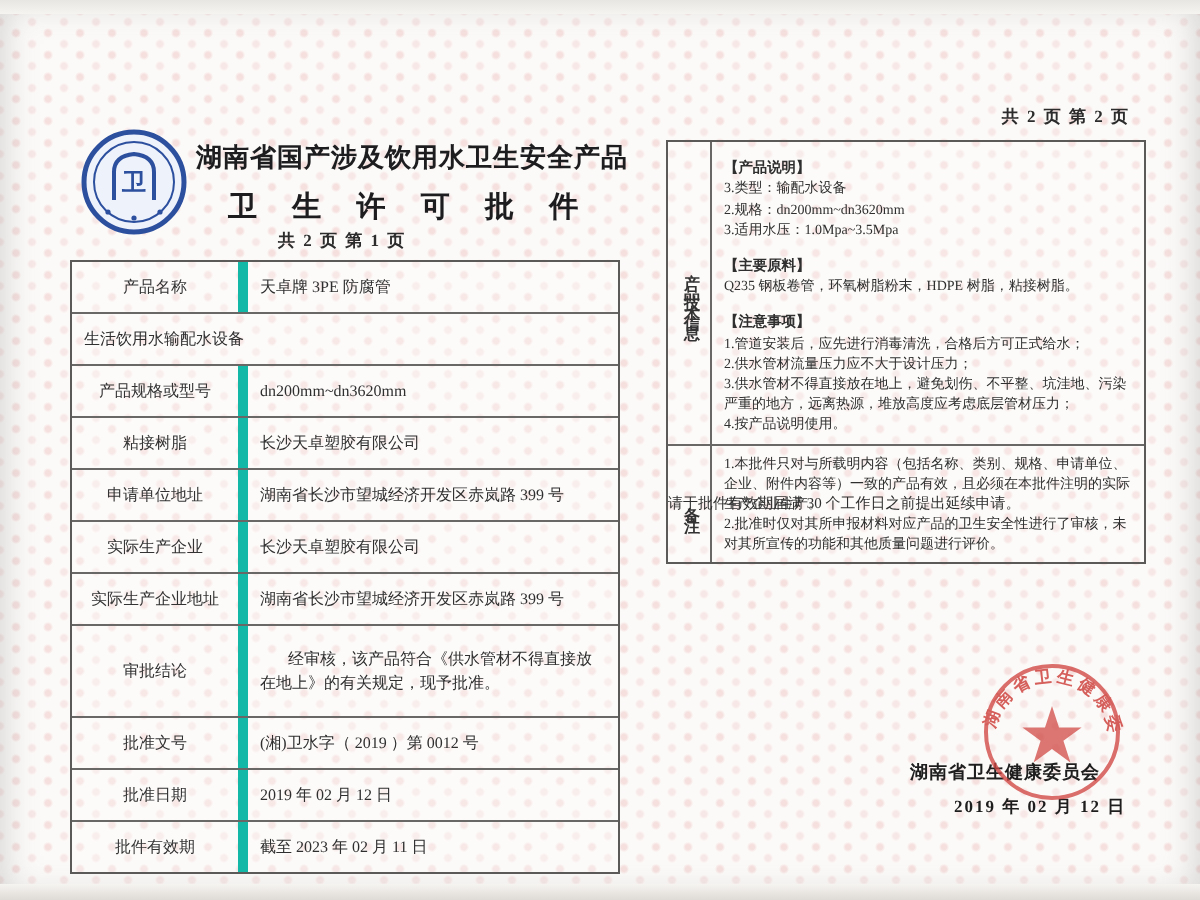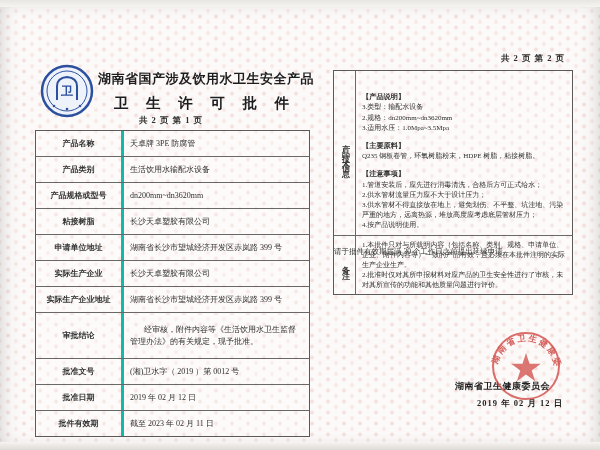--- a/index.html
+++ b/index.html
@@ -34,23 +34,23 @@
   .pgind.p2{left:395px;top:53px;width:170px;text-align:right;}
 
   .ltable{
     position:absolute;left:35px;top:130px;width:273px;
     border:1px solid #5c5a58;background:rgba(255,255,255,.25);
   }
   .trow{display:flex;height:25px;border-top:1px solid #6a6866;}
   .trow:first-child{border-top:none;}
   .trow.tall{height:45px;}
   .tlabel{
-    width:88px;flex:0 0 88px;border-right:3px solid #14b8a6;
+    width:88px;flex:0 0 88px;border-right:5px solid #14b8a6;
     display:flex;align-items:center;justify-content:center;
-    font-size:8px;font-weight:bold;color:#333;padding:0 2px;box-sizing:border-box;
+    font-size:8px;font-weight:normal;color:#333;padding:0 2px;box-sizing:border-box;
   }
   .tvalue{
     flex:1;display:flex;align-items:center;
     font-size:8px;color:#2f2f2f;padding:2px 6px;box-sizing:border-box;line-height:1.5;
   }
   .trow.tall .tvalue{text-indent:14px;}
 
   
   .rbox{
     position:absolute;left:333px;top:70px;width:238px;
@@ -61,21 +61,21 @@
   .vcell{
     flex:0 0 21px;width:21px;border-right:1px solid #6a6866;
     display:flex;align-items:center;justify-content:center;
   }
   .vlabel{
     writing-mode:vertical-lr;text-orientation:upright;
     font-size:8px;font-weight:bold;letter-spacing:5px;color:#333;
   }
   .rcontent{flex:1;padding:4px 5px 4px 6px;font-size:7px;line-height:1.45;color:#2f2f2f;}
   .rhead{font-weight:bold;font-size:7.2px;margin-top:8px;}
-  .rhead:first-child{margin-top:17px;}
+  .rhead:first-child{margin-top:4px;}
   .ritem{margin:0;}
   .renewal{position:absolute;left:334px;top:247px;font-size:7.5px;color:#2f2f2f;}
 
   
   .authority{position:absolute;left:455px;top:380px;width:150px;font-size:9px;font-weight:bold;color:#1e1e1e;letter-spacing:.5px;}
   .adate{position:absolute;left:477px;top:398px;width:130px;font-size:8.5px;font-weight:bold;color:#1e1e1e;letter-spacing:1px;}
   .seal{position:absolute;left:487px;top:327px;width:78px;height:78px;opacity:.85;}
 </style>
 </head>
 <body>
@@ -102,21 +102,20 @@
 </div>
 
 <div class="pgind p1">共 2 页   第 1 页</div>
 
 <div class="ltable">
   <div class="trow">
     <div class="tlabel">产品名称</div>
     <div class="tvalue">天卓牌 3PE 防腐管</div>
   </div>
   <div class="trow">
-    <div class="tlabel">产品类别</div>
     <div class="tvalue">生活饮用水输配水设备</div>
   </div>
   <div class="trow">
     <div class="tlabel">产品规格或型号</div>
     <div class="tvalue">dn200mm~dn3620mm</div>
   </div>
   <div class="trow">
     <div class="tlabel">粘接树脂</div>
     <div class="tvalue">长沙天卓塑胶有限公司</div>
   </div>
@@ -127,21 +126,21 @@
   <div class="trow">
     <div class="tlabel">实际生产企业</div>
     <div class="tvalue">长沙天卓塑胶有限公司</div>
   </div>
   <div class="trow">
     <div class="tlabel">实际生产企业地址</div>
     <div class="tvalue">湖南省长沙市望城经济开发区赤岚路 399 号</div>
   </div>
   <div class="trow tall">
     <div class="tlabel">审批结论</div>
-    <div class="tvalue">经审核，附件内容等《生活饮用水卫生监督管理办法》的有关规定，现予批准。</div>
+    <div class="tvalue">经审核，该产品符合《供水管材不得直接放在地上》的有关规定，现予批准。</div>
   </div>
   <div class="trow">
     <div class="tlabel">批准文号</div>
     <div class="tvalue">(湘)卫水字（ 2019 ）第  0012 号</div>
   </div>
   <div class="trow">
     <div class="tlabel">批准日期</div>
     <div class="tvalue">2019 年 02 月 12 日</div>
   </div>
   <div class="trow">

